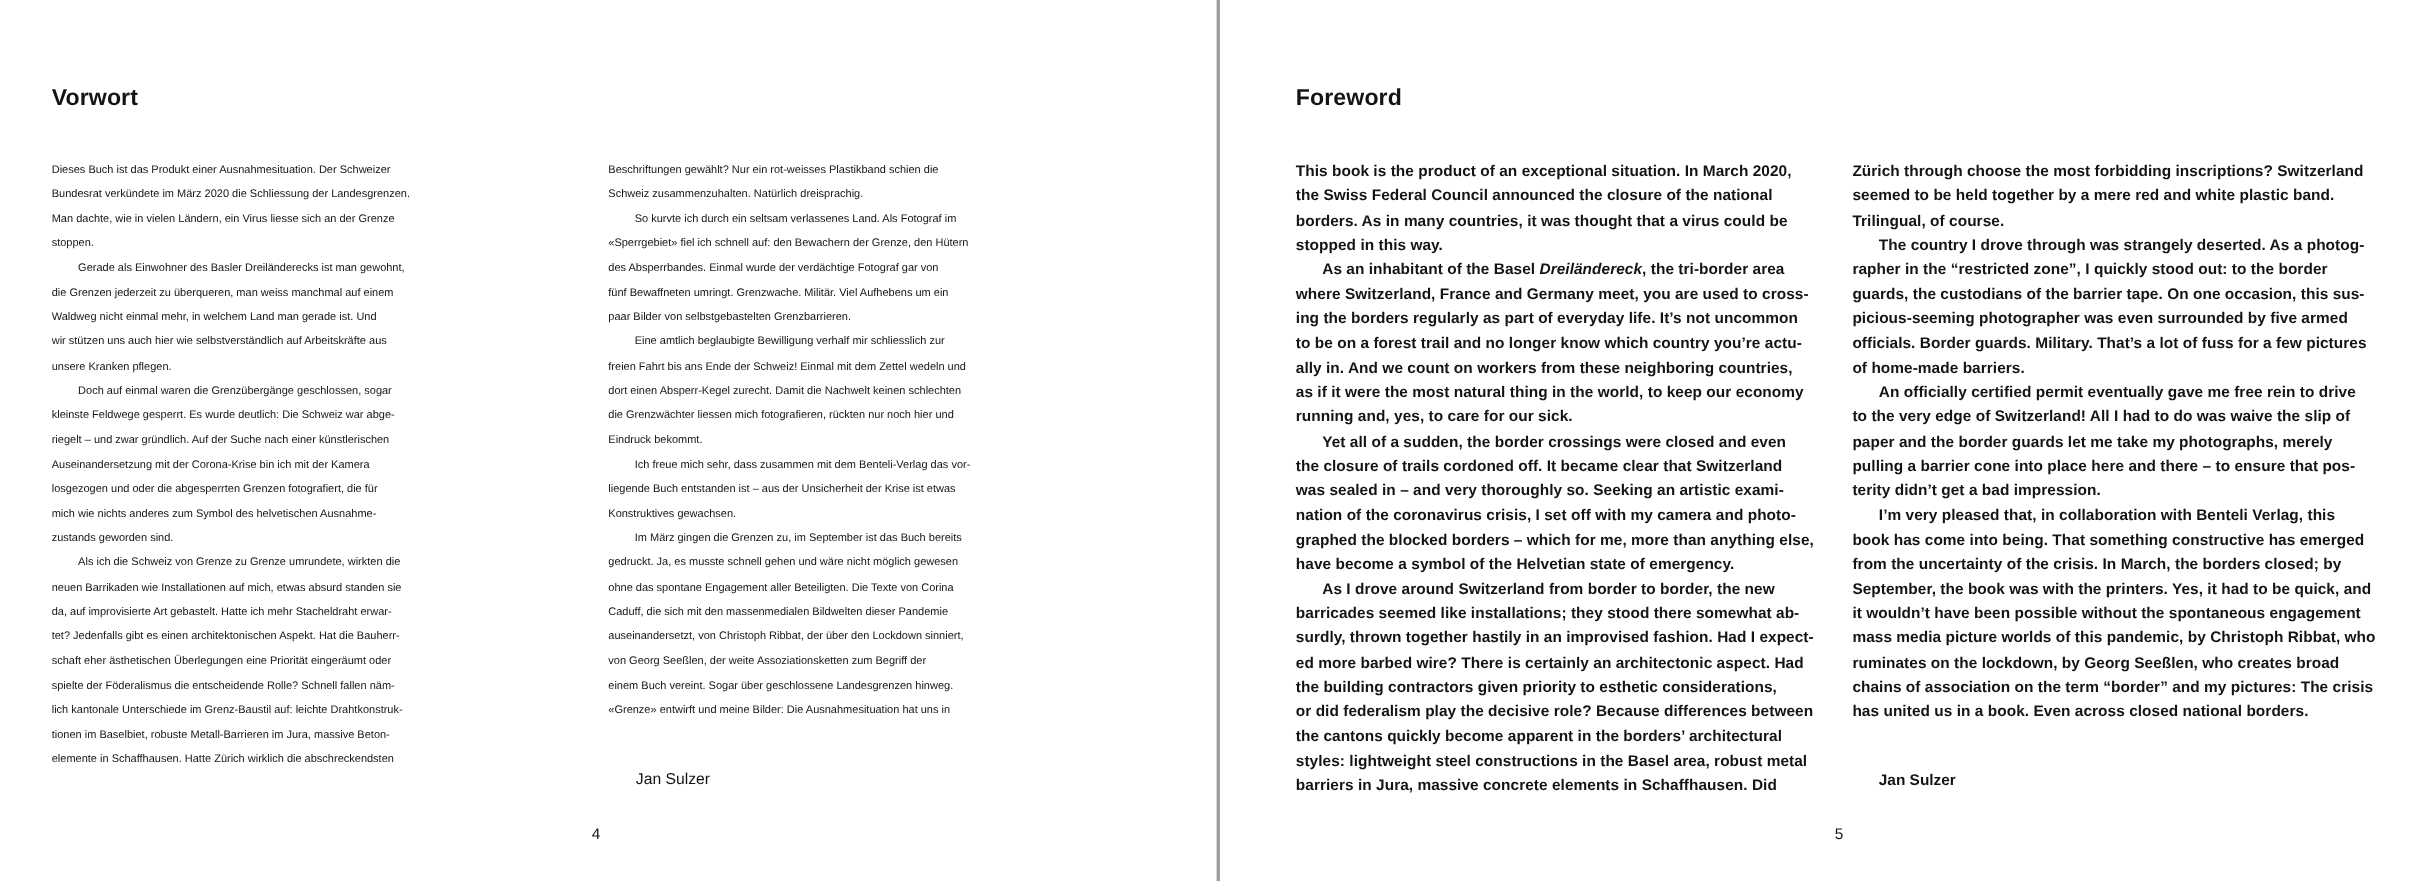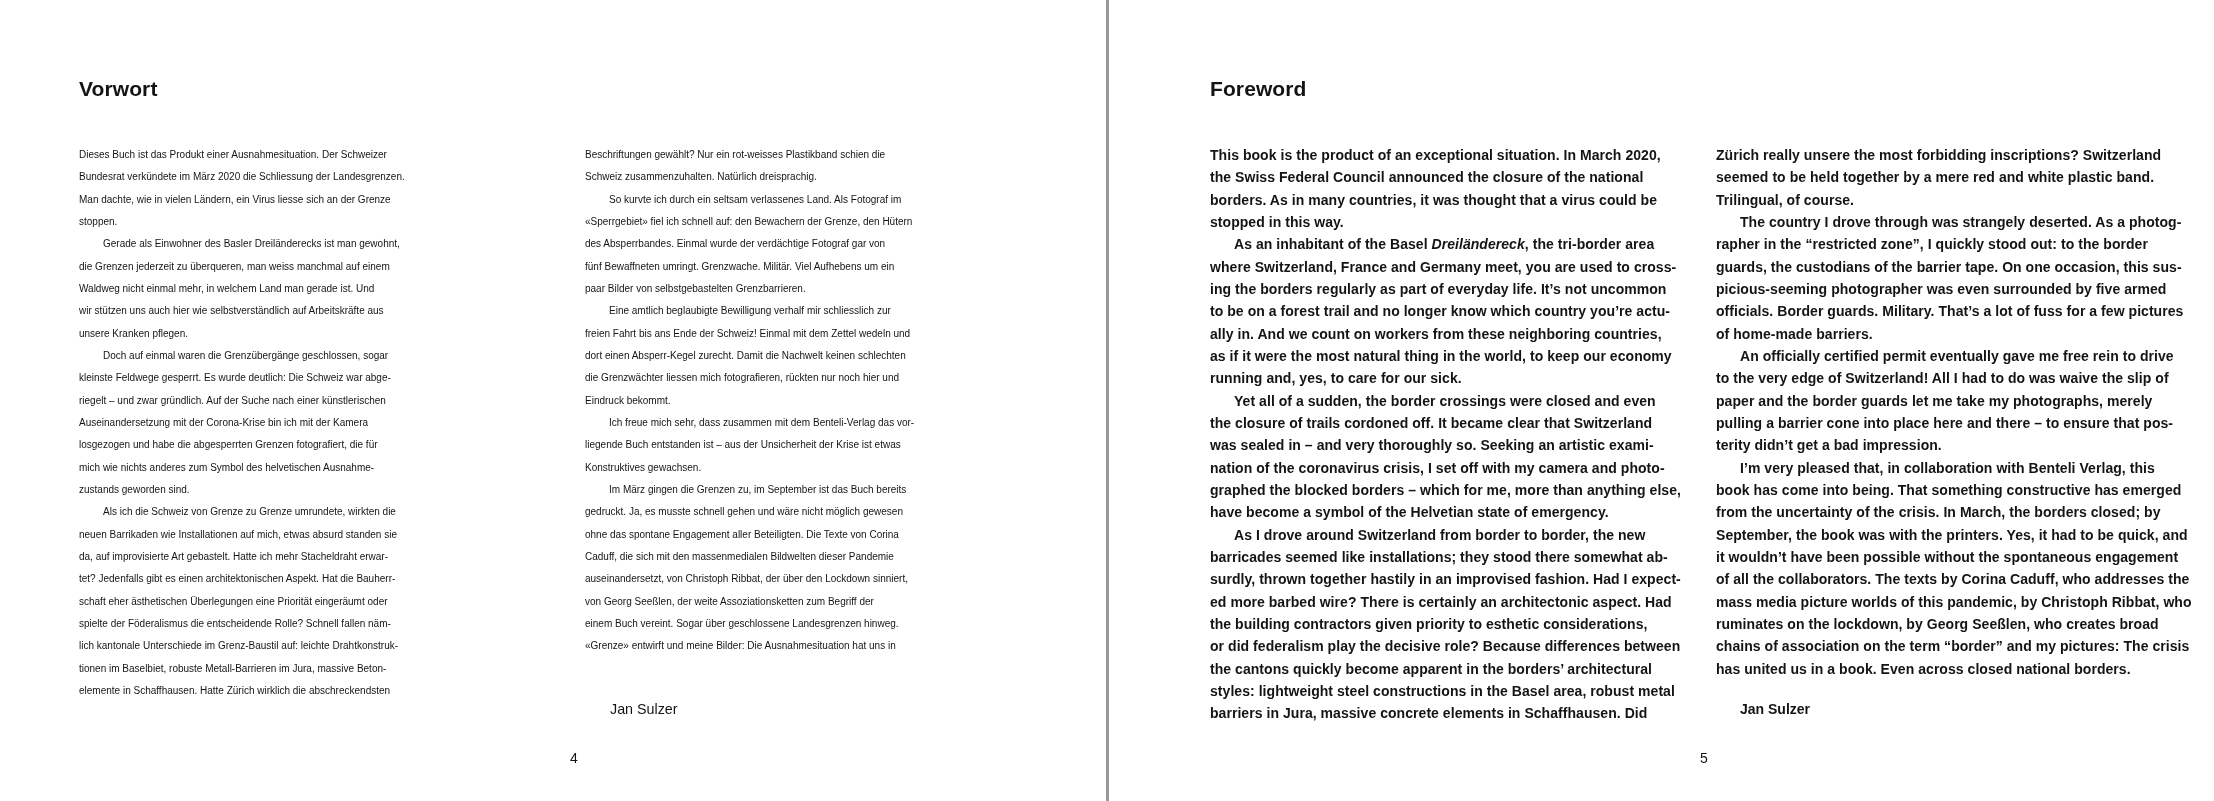--- a/index.html
+++ b/index.html
@@ -1,17 +1,17 @@
 <!DOCTYPE html>
 <html><head>
 <meta charset="utf-8">
 <style>
   html, body { margin: 0; padding: 0; background: #ffffff; }
   body { width: 2214px; height: 801px; position: relative; overflow: hidden; font-family: "Liberation Sans", sans-serif; color: #141414; }
-  .page { position: absolute; top: 0; height: 801px; margin-left: 32px; }
+  .page { position: absolute; top: 0; height: 801px; }
   #page-left { left: 0; width: 1106px; }
   #page-right { left: 1109px; width: 1227px; }
   .divider { position: absolute; left: 1106px; top: 0; width: 3px; height: 801px; background: #9a9a9a; }
   .heading { position: absolute; top: 77px; margin: 0; font-size: 21px; font-weight: bold; letter-spacing: 0.1px; }
   .col { position: absolute; top: 144px; width: 500px; font-size: 10px; line-height: 22.33px; }
   .col .line { white-space: pre; display: block; height: 22.33px; }
   .col .line.indent { padding-left: 24px; }
   .en .col { font-weight: bold; font-size: 14px; letter-spacing: 0.05px; }
   .en .col .line { font-weight: 600; }
   .signature { position: absolute; top: 701px; font-size: 14.3px; white-space: pre; }
@@ -31,21 +31,21 @@
       <div class="line">stoppen.</div>
       <div class="line indent">Gerade als Einwohner des Basler Dreiländerecks ist man gewohnt,</div>
       <div class="line">die Grenzen jederzeit zu überqueren, man weiss manchmal auf einem</div>
       <div class="line">Waldweg nicht einmal mehr, in welchem Land man gerade ist. Und</div>
       <div class="line">wir stützen uns auch hier wie selbstverständlich auf Arbeitskräfte aus</div>
       <div class="line">unsere Kranken pflegen.</div>
       <div class="line indent">Doch auf einmal waren die Grenzübergänge geschlossen, sogar</div>
       <div class="line">kleinste Feldwege gesperrt. Es wurde deutlich: Die Schweiz war abge-</div>
       <div class="line">riegelt – und zwar gründlich. Auf der Suche nach einer künstlerischen</div>
       <div class="line">Auseinandersetzung mit der Corona-Krise bin ich mit der Kamera</div>
-      <div class="line">losgezogen und habe die abgesperrten Grenzen fotografiert, die für</div>
+      <div class="line">losgezogen und oder die abgesperrten Grenzen fotografiert, die für</div>
       <div class="line">mich wie nichts anderes zum Symbol des helvetischen Ausnahme-</div>
       <div class="line">zustands geworden sind.</div>
       <div class="line indent">Als ich die Schweiz von Grenze zu Grenze umrundete, wirkten die</div>
       <div class="line">neuen Barrikaden wie Installationen auf mich, etwas absurd standen sie</div>
       <div class="line">da, auf improvisierte Art gebastelt. Hatte ich mehr Stacheldraht erwar-</div>
       <div class="line">tet? Jedenfalls gibt es einen architektonischen Aspekt. Hat die Bauherr-</div>
       <div class="line">schaft eher ästhetischen Überlegungen eine Priorität eingeräumt oder</div>
       <div class="line">spielte der Föderalismus die entscheidende Rolle? Schnell fallen näm-</div>
       <div class="line">lich kantonale Unterschiede im Grenz-Baustil auf: leichte Drahtkonstruk-</div>
       <div class="line">tionen im Baselbiet, robuste Metall-Barrieren im Jura, massive Beton-</div>
@@ -106,40 +106,39 @@
       <div class="line">barricades seemed like installations; they stood there somewhat ab-</div>
       <div class="line">surdly, thrown together hastily in an improvised fashion. Had I expect-</div>
       <div class="line">ed more barbed wire? There is certainly an architectonic aspect. Had</div>
       <div class="line">the building contractors given priority to esthetic considerations,</div>
       <div class="line">or did federalism play the decisive role? Because differences between</div>
       <div class="line">the cantons quickly become apparent in the borders’ architectural</div>
       <div class="line">styles: lightweight steel constructions in the Basel area, robust metal</div>
       <div class="line">barriers in Jura, massive concrete elements in Schaffhausen. Did</div>
     </div>
   <div class="col" style="left:575px">
-      <div class="line">Zürich really unsere the most forbidding inscriptions? Switzerland</div>
+      <div class="line">Zürich through choose the most forbidding inscriptions? Switzerland</div>
       <div class="line">seemed to be held together by a mere red and white plastic band.</div>
       <div class="line">Trilingual, of course.</div>
       <div class="line indent">The country I drove through was strangely deserted. As a photog-</div>
       <div class="line">rapher in the “restricted zone”, I quickly stood out: to the border</div>
       <div class="line">guards, the custodians of the barrier tape. On one occasion, this sus-</div>
       <div class="line">picious-seeming photographer was even surrounded by five armed</div>
       <div class="line">officials. Border guards. Military. That’s a lot of fuss for a few pictures</div>
       <div class="line">of home-made barriers.</div>
       <div class="line indent">An officially certified permit eventually gave me free rein to drive</div>
       <div class="line">to the very edge of Switzerland! All I had to do was waive the slip of</div>
       <div class="line">paper and the border guards let me take my photographs, merely</div>
       <div class="line">pulling a barrier cone into place here and there – to ensure that pos-</div>
       <div class="line">terity didn’t get a bad impression.</div>
       <div class="line indent">I’m very pleased that, in collaboration with Benteli Verlag, this</div>
       <div class="line">book has come into being. That something constructive has emerged</div>
       <div class="line">from the uncertainty of the crisis. In March, the borders closed; by</div>
       <div class="line">September, the book was with the printers. Yes, it had to be quick, and</div>
       <div class="line">it wouldn’t have been possible without the spontaneous engagement</div>
-      <div class="line">of all the collaborators. The texts by Corina Caduff, who addresses the</div>
       <div class="line">mass media picture worlds of this pandemic, by Christoph Ribbat, who</div>
       <div class="line">ruminates on the lockdown, by Georg Seeßlen, who creates broad</div>
       <div class="line">chains of association on the term “border” and my pictures: The crisis</div>
       <div class="line">has united us in a book. Even across closed national borders.</div>
     </div>
   <div class="signature" style="left:599px">Jan Sulzer</div>
   <div class="page-number" style="left:559px">5</div>
 </div>
 
 </body></html>

